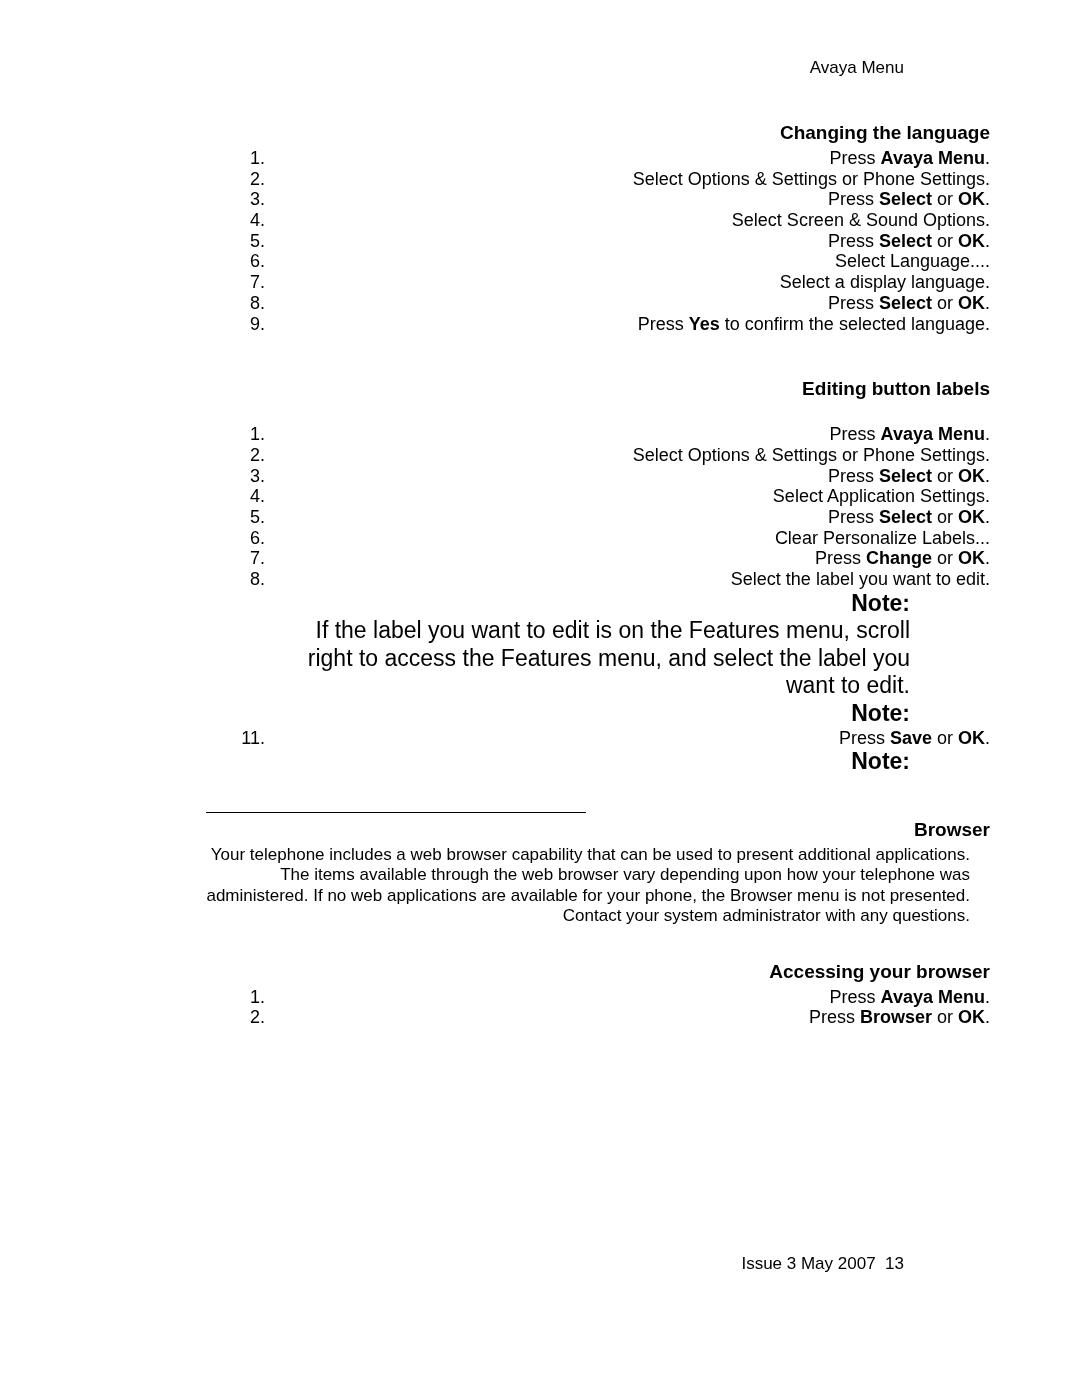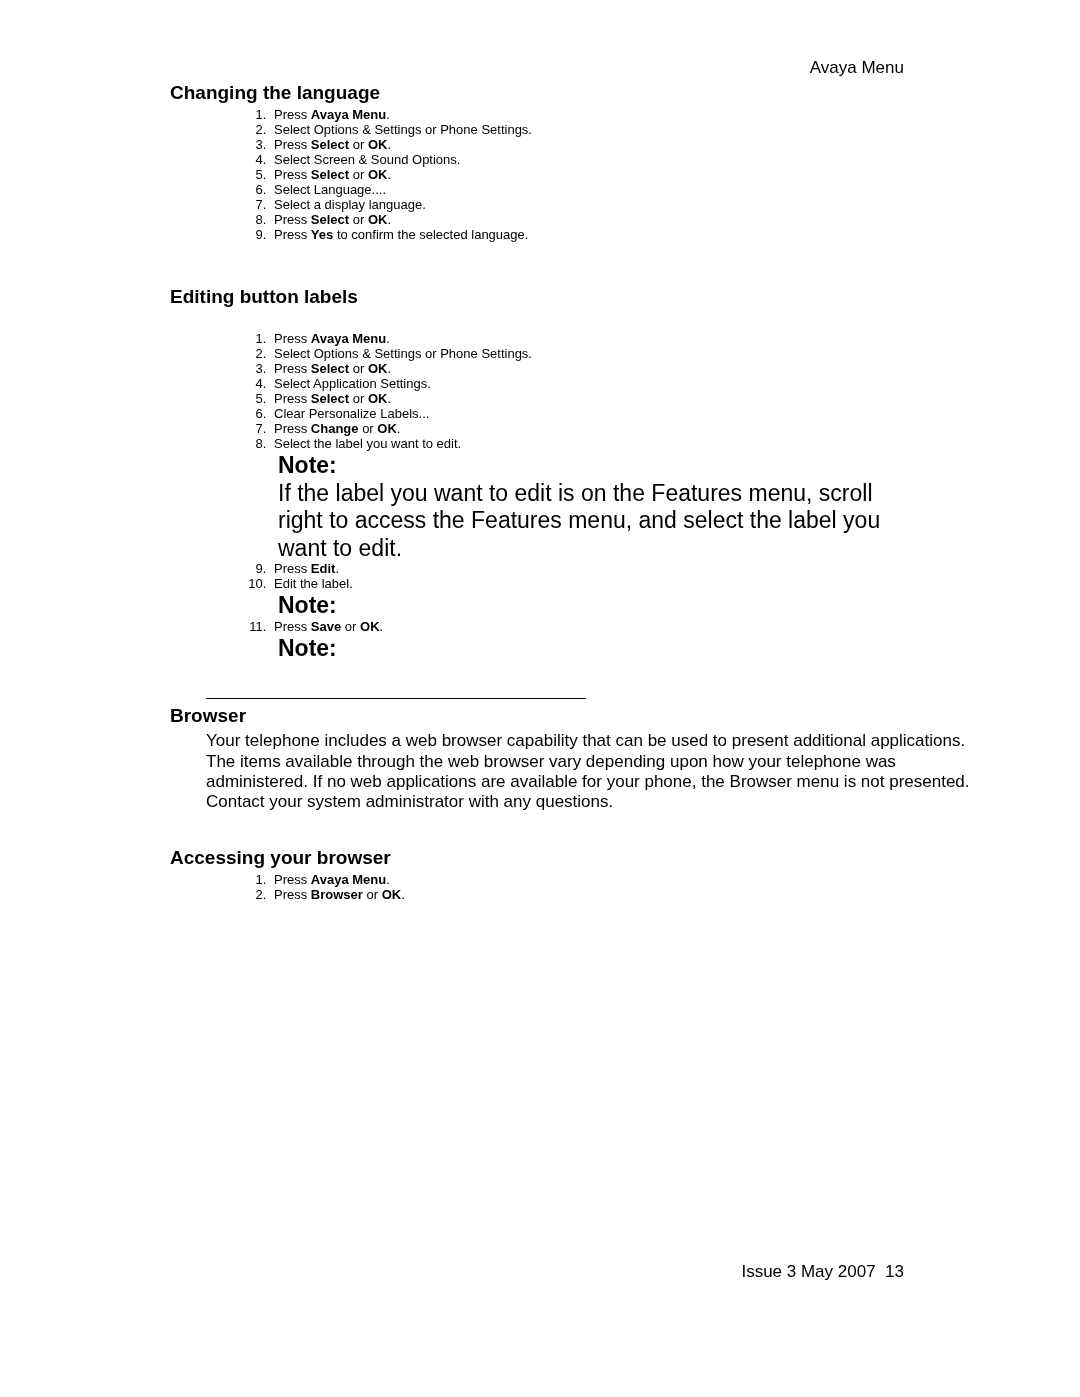--- a/index.html
+++ b/index.html
@@ -16,32 +16,33 @@
     box-sizing: border-box;
     padding: 58px 90px 74px 170px;
   }
   .hdr {
     position: absolute;
     top: 58px;
     right: 176px;
     font-size: 17px;
   }
   .content {
-    margin-top: 24px;
+    margin-top: 64px;
+    text-align: right;
   }
   h2.sec-title {
     font-size: 19px;
     font-weight: bold;
     margin: 0 0 4px 0;
     padding: 0;
   }
   ol.steps {
     margin: 0 0 0 0;
     padding-left: 100px;
-    font-size: 13px;
+    font-size: 18px;
     line-height: 1.15;
   }
   ol.steps > li {
     padding-left: 4px;
     margin: 0;
   }
   .intro {
     margin: 0 20px 0 36px;
     font-size: 17px;
     line-height: 1.2;
@@ -59,21 +60,21 @@
     font-weight: bold;
   }
   .rule {
     border: none;
     border-top: 1.5px solid #000;
     width: 380px;
     margin: 36px 0 6px 36px;
   }
   .footer {
     position: absolute;
-    bottom: 115px;
+    bottom: 123px;
     right: 176px;
     font-size: 17px;
   }
   b { font-weight: bold; }
 </style>
 </head>
 <body>
 
 <div class="page">
 
@@ -109,24 +110,20 @@
         <li>Clear Personalize Labels...</li>
         <li>Press <b>Change</b> or <b>OK</b>.</li>
         <li>Select the label you want to edit.</li>
       </ol>
 
     <div class="note-block">
       <div class="note-label">Note:</div>
       <div>If the label you want to edit is on the Features menu, scroll right to access the Features menu, and select the label you want to edit.</div>
     </div>
 
-    <ol class="steps" start="9" id="steps-el-b">
-        <li>Press <b>Edit</b>.</li>
-        <li>Edit the label.</li>
-      </ol>
 
     <div class="note-block">
       <div class="note-label">Note:</div>
     </div>
 
     <ol class="steps" start="11" id="steps-el-c">
         <li>Press <b>Save</b> or <b>OK</b>.</li>
       </ol>
 
     <div class="note-block">

